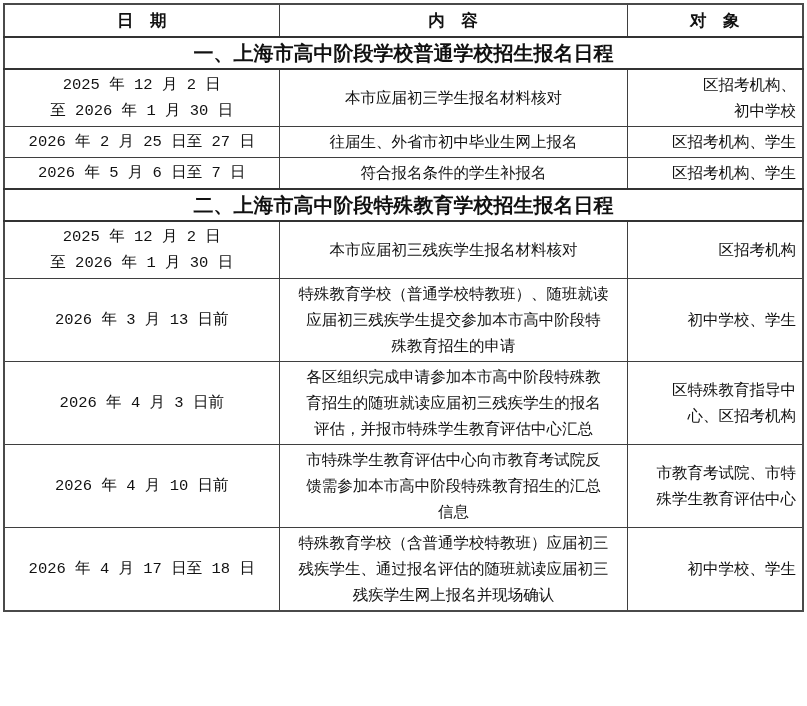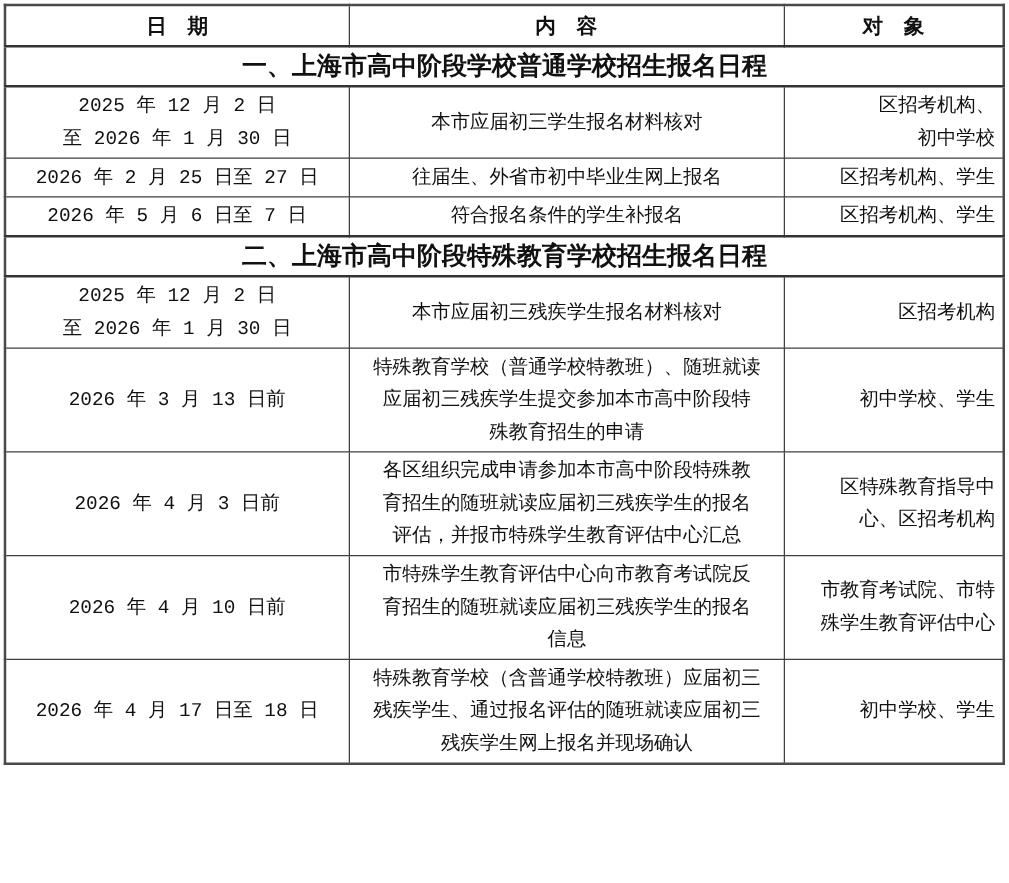--- a/index.html
+++ b/index.html
@@ -102,21 +102,21 @@
       <td class="date-cell">2026 年 4 月 3 日前</td>
       <td class="content-cell">各区组织完成申请参加本市高中阶段特殊教
 育招生的随班就读应届初三残疾学生的报名
 评估，并报市特殊学生教育评估中心汇总</td>
       <td class="target-cell">区特殊教育指导中
 心、区招考机构</td>
     </tr>
     <tr>
       <td class="date-cell">2026 年 4 月 10 日前</td>
       <td class="content-cell">市特殊学生教育评估中心向市教育考试院反
-育招生的随班就读应届初三残疾学生的报名
+馈需参加本市高中阶段特殊教育招生的汇总
 信息</td>
       <td class="target-cell">市教育考试院、市特
 殊学生教育评估中心</td>
     </tr>
     <tr>
       <td class="date-cell">2026 年 4 月 17 日至 18 日</td>
       <td class="content-cell">特殊教育学校（含普通学校特教班）应届初三
 残疾学生、通过报名评估的随班就读应届初三
 残疾学生网上报名并现场确认</td>
       <td class="target-cell">初中学校、学生</td>

